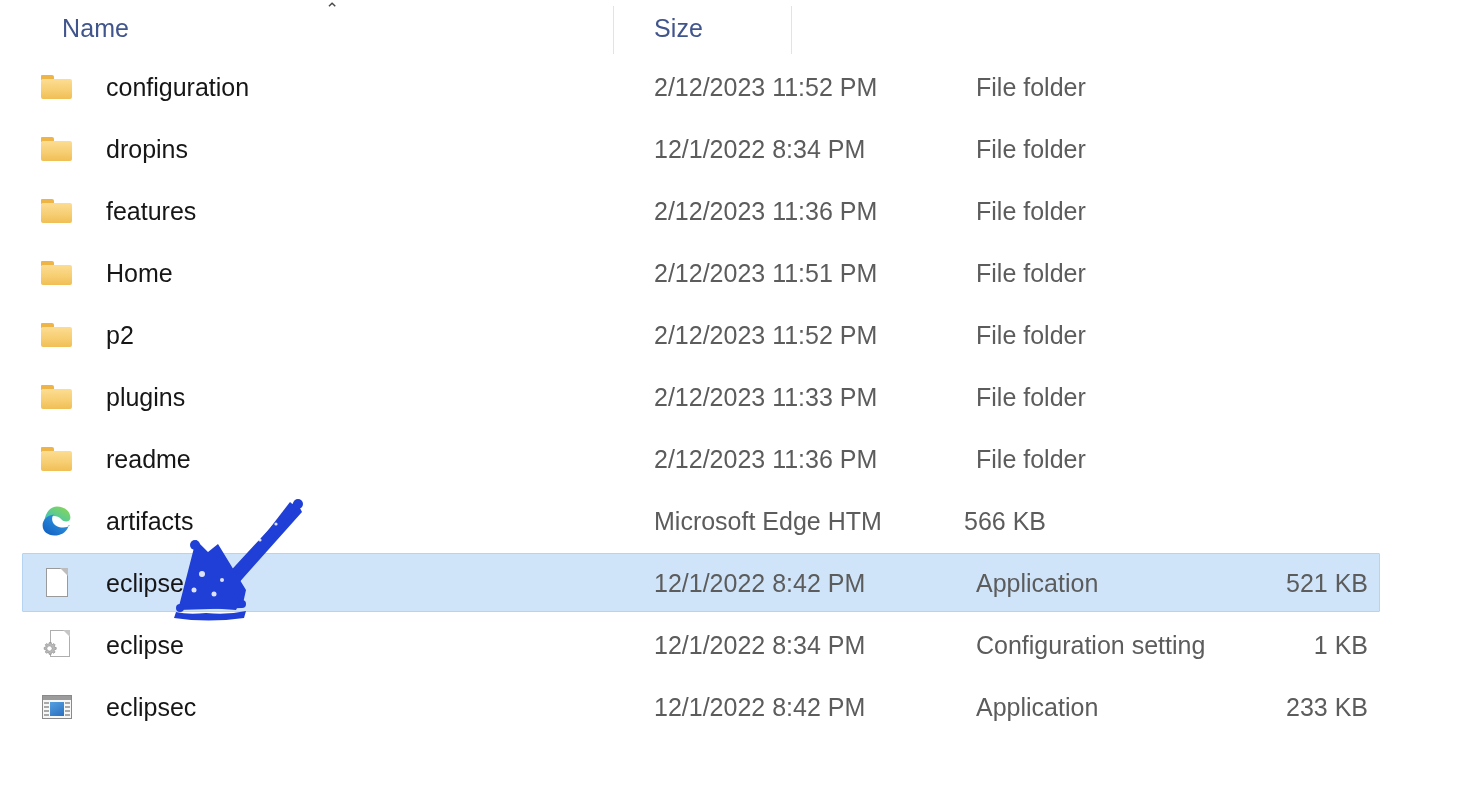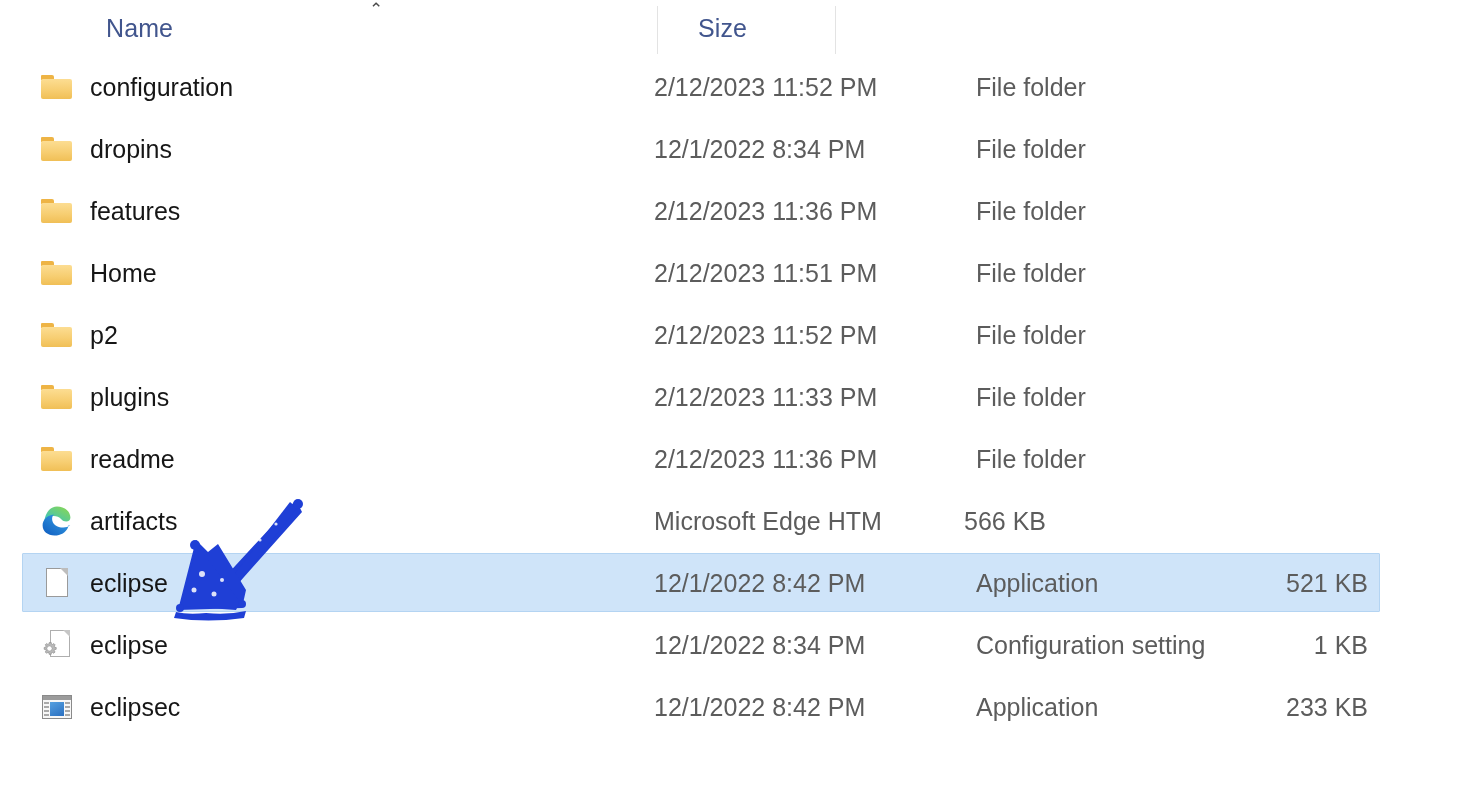--- a/index.html
+++ b/index.html
@@ -27,21 +27,20 @@
   #column-header {
     position: absolute;
     top: 0;
     left: 0;
     width: 1184px;
     height: 56px;
     display: flex;
     align-items: center;
     box-sizing: border-box;
     padding-left: 22px;
-    margin-left: 44px;
   }
   .hcell {
     position: relative;
     height: 56px;
     display: flex;
     align-items: center;
     box-sizing: border-box;
     padding-left: 40px;
     color: #41558d;
     font-size: 25px;
@@ -104,20 +103,21 @@
   .cell {
     position: relative;
     z-index: 2;
     display: flex;
     align-items: center;
     box-sizing: border-box;
     font-size: 25px;
     color: #5c5c5c;
     white-space: nowrap;
     overflow: hidden;
+    gap: 16px;
   }
   .cell.name {
     padding-left: 18px;
     color: #161616;
   }
   .cell.date, .cell.type { padding-left: 40px; }
   .cell.size {
     padding-right: 14px;
     justify-content: flex-end;
   }

